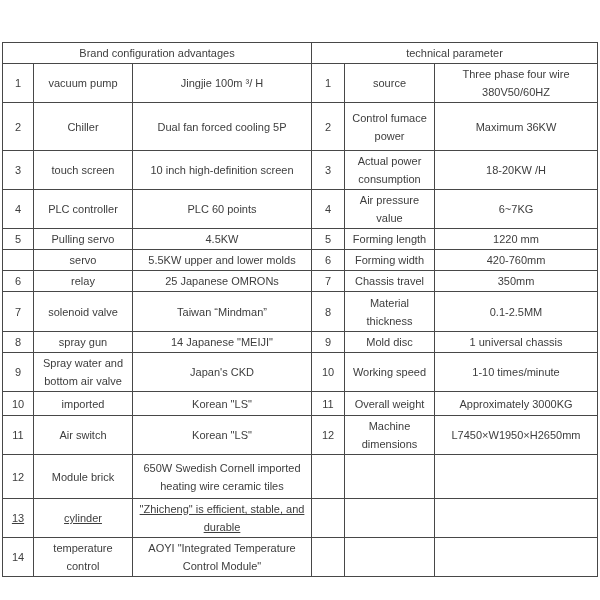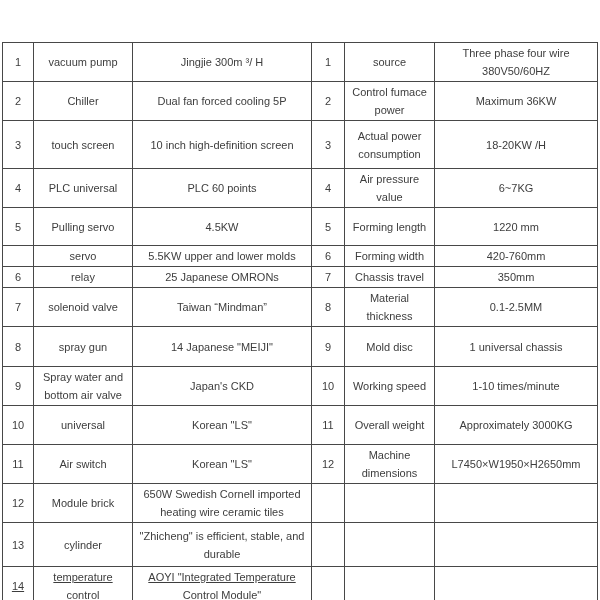--- a/index.html
+++ b/index.html
@@ -65,24 +65,28 @@
   <table class="spec">
     <colgroup>
       <col class="c-lno">
         <col class="c-lname">
         <col class="c-lval">
       <col class="c-rno">
         <col class="c-rname">
         <col class="c-rval">
     </colgroup>
     <tbody>
+      <tr>
+        <th colspan="3">Brand configuration advantages</th>
+        <th colspan="3">technical parameter</th>
+      </tr>
     <tr>
     <td>1</td>
     <td>vacuum pump</td>
-    <td>Jingjie 300m ³/ H</td>
+    <td>Jingjie 100m ³/ H</td>
     <td>1</td>
     <td>source</td>
     <td>Three phase four wire 380V50/60HZ</td>
   </tr>
         <tr>
     <td>2</td>
     <td>Chiller</td>
     <td>Dual fan forced cooling 5P</td>
     <td>2</td>
     <td>Control fumace power</td>
@@ -91,21 +95,21 @@
         <tr>
     <td>3</td>
     <td>touch screen</td>
     <td>10 inch high-definition screen</td>
     <td>3</td>
     <td>Actual power consumption</td>
     <td>18-20KW /H</td>
   </tr>
         <tr>
     <td>4</td>
-    <td>PLC universal</td>
+    <td>PLC controller</td>
     <td>PLC 60 points</td>
     <td>4</td>
     <td>Air pressure value</td>
     <td>6~7KG</td>
   </tr>
         <tr>
     <td>5</td>
     <td>Pulling servo</td>
     <td>4.5KW</td>
     <td>5</td>
@@ -147,21 +151,21 @@
         <tr>
     <td>9</td>
     <td>Spray water and bottom air valve</td>
     <td>Japan's CKD</td>
     <td>10</td>
     <td>Working speed</td>
     <td>1-10 times/minute</td>
   </tr>
         <tr>
     <td>10</td>
-    <td>universal</td>
+    <td>imported</td>
     <td>Korean "LS"</td>
     <td>11</td>
     <td>Overall weight</td>
     <td>Approximately 3000KG</td>
   </tr>
         <tr>
     <td>11</td>
     <td>Air switch</td>
     <td>Korean "LS"</td>
     <td>12</td>

